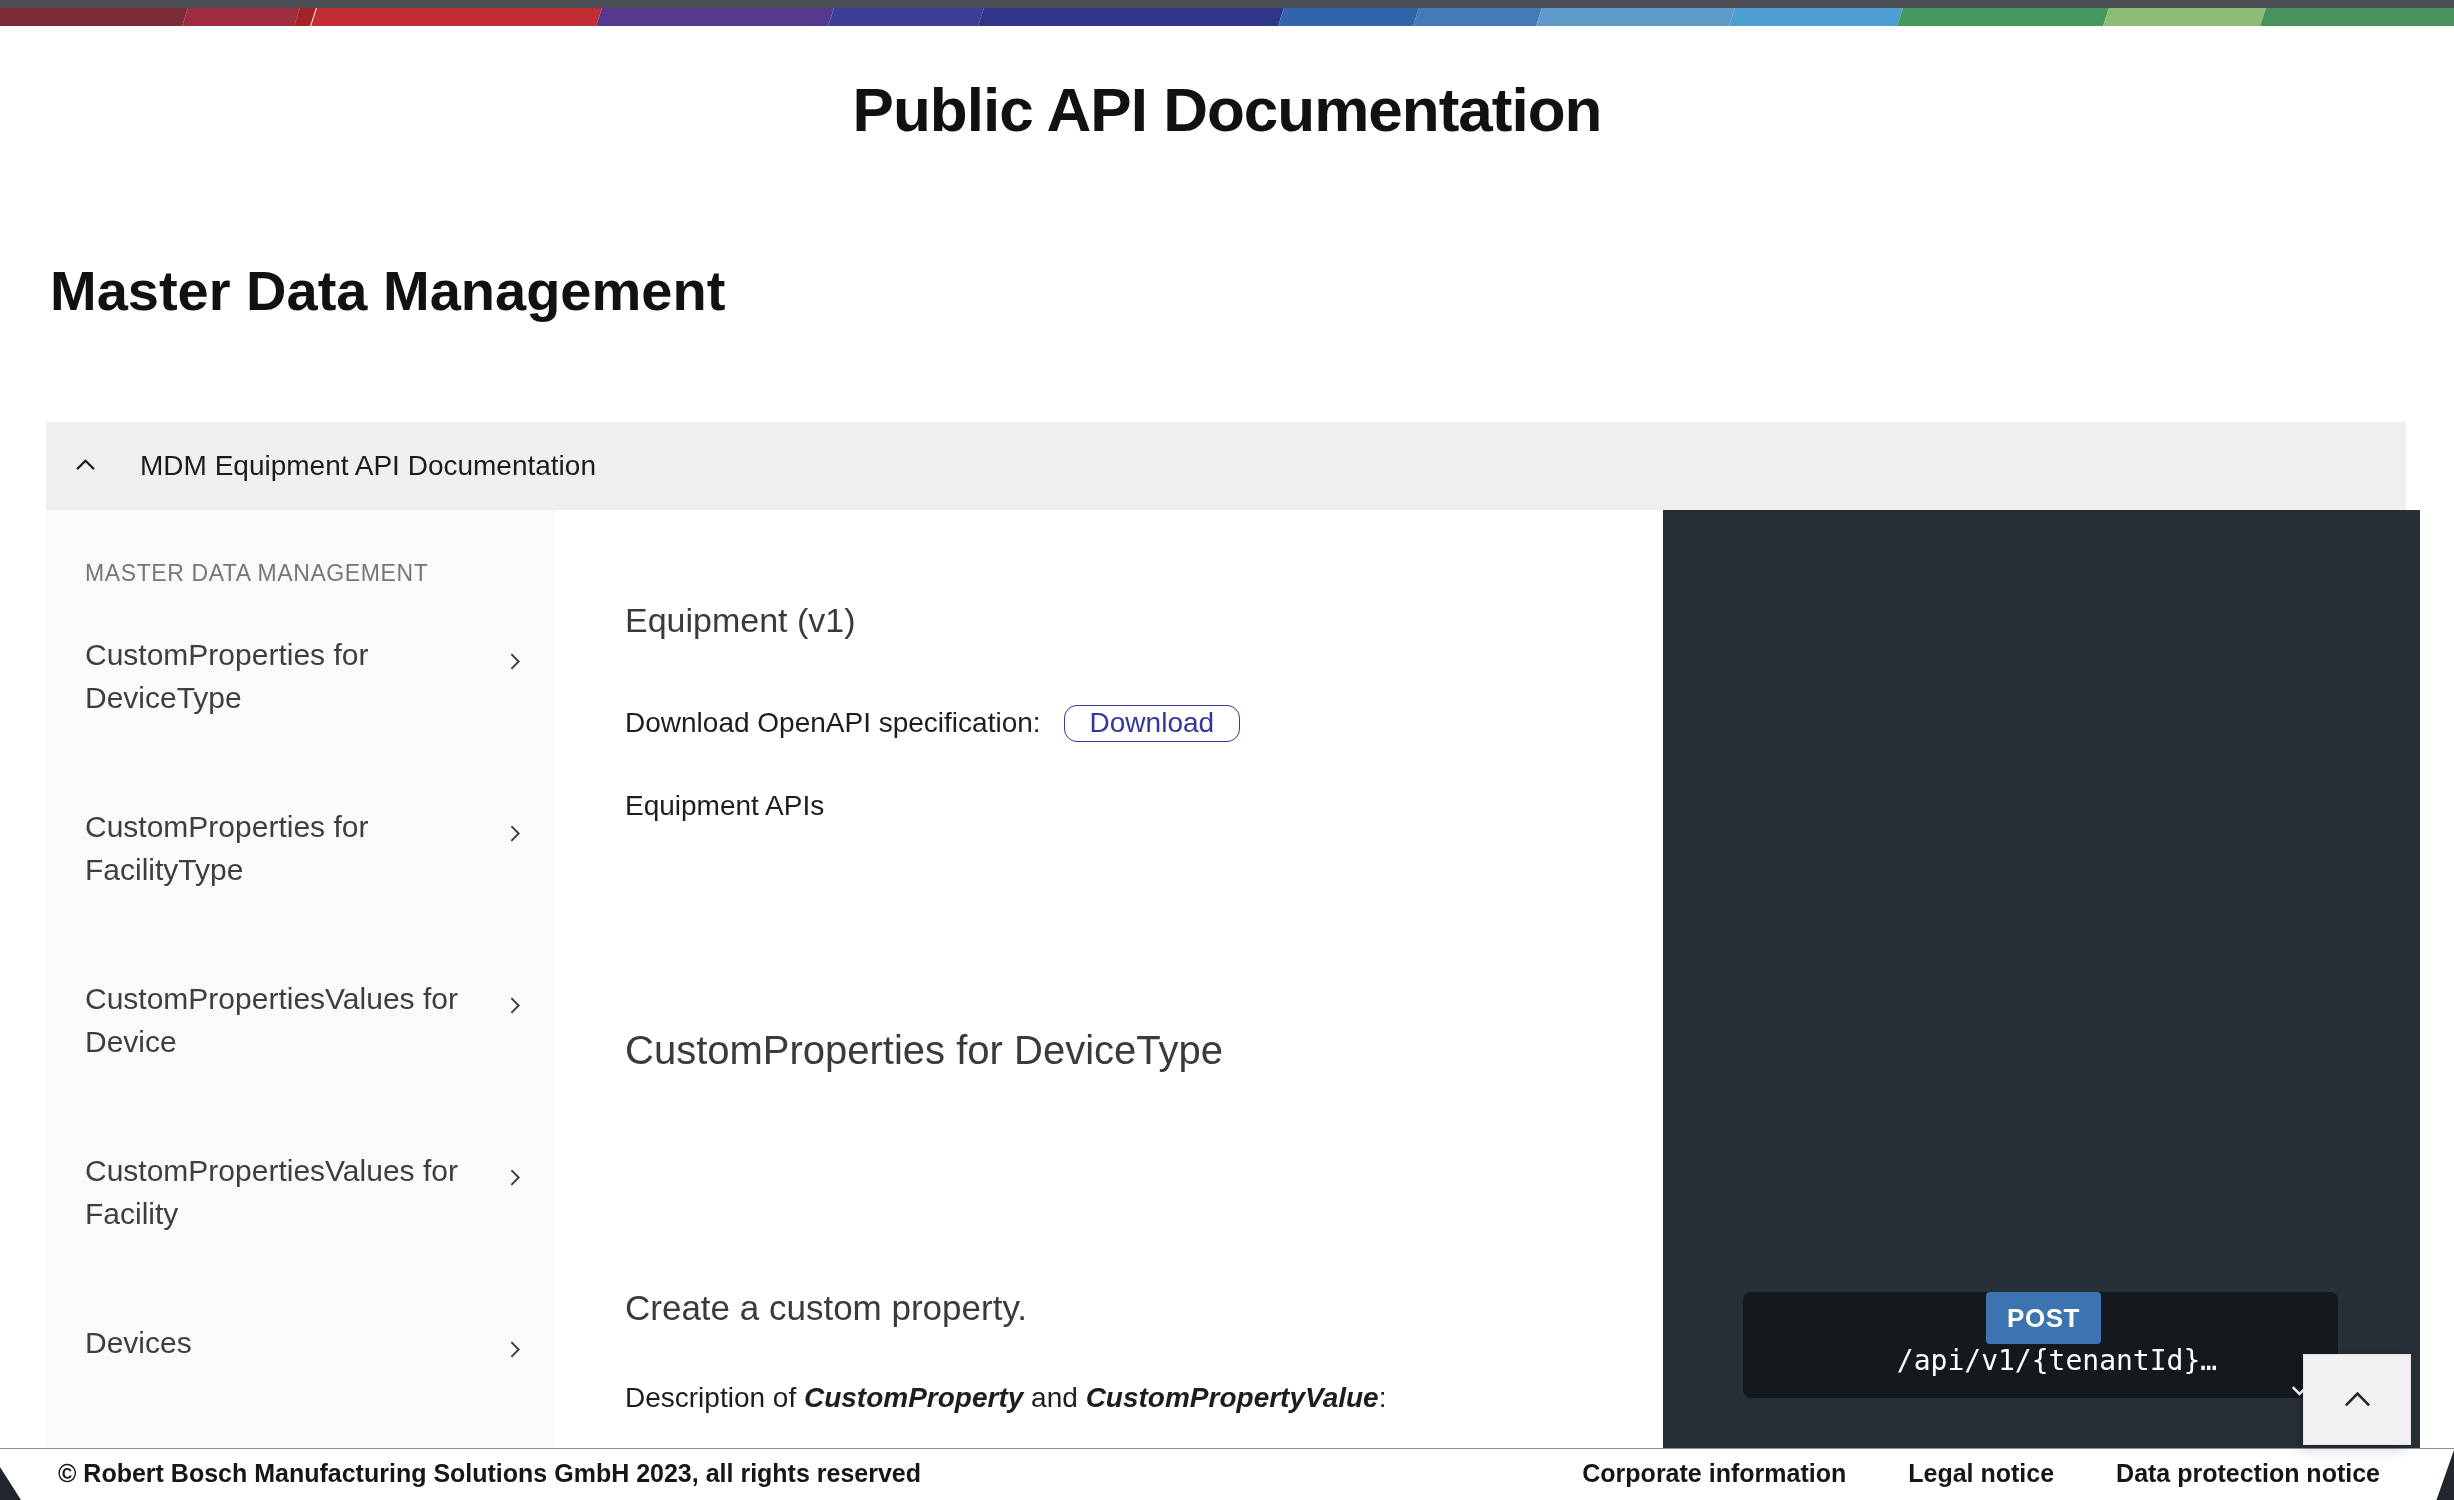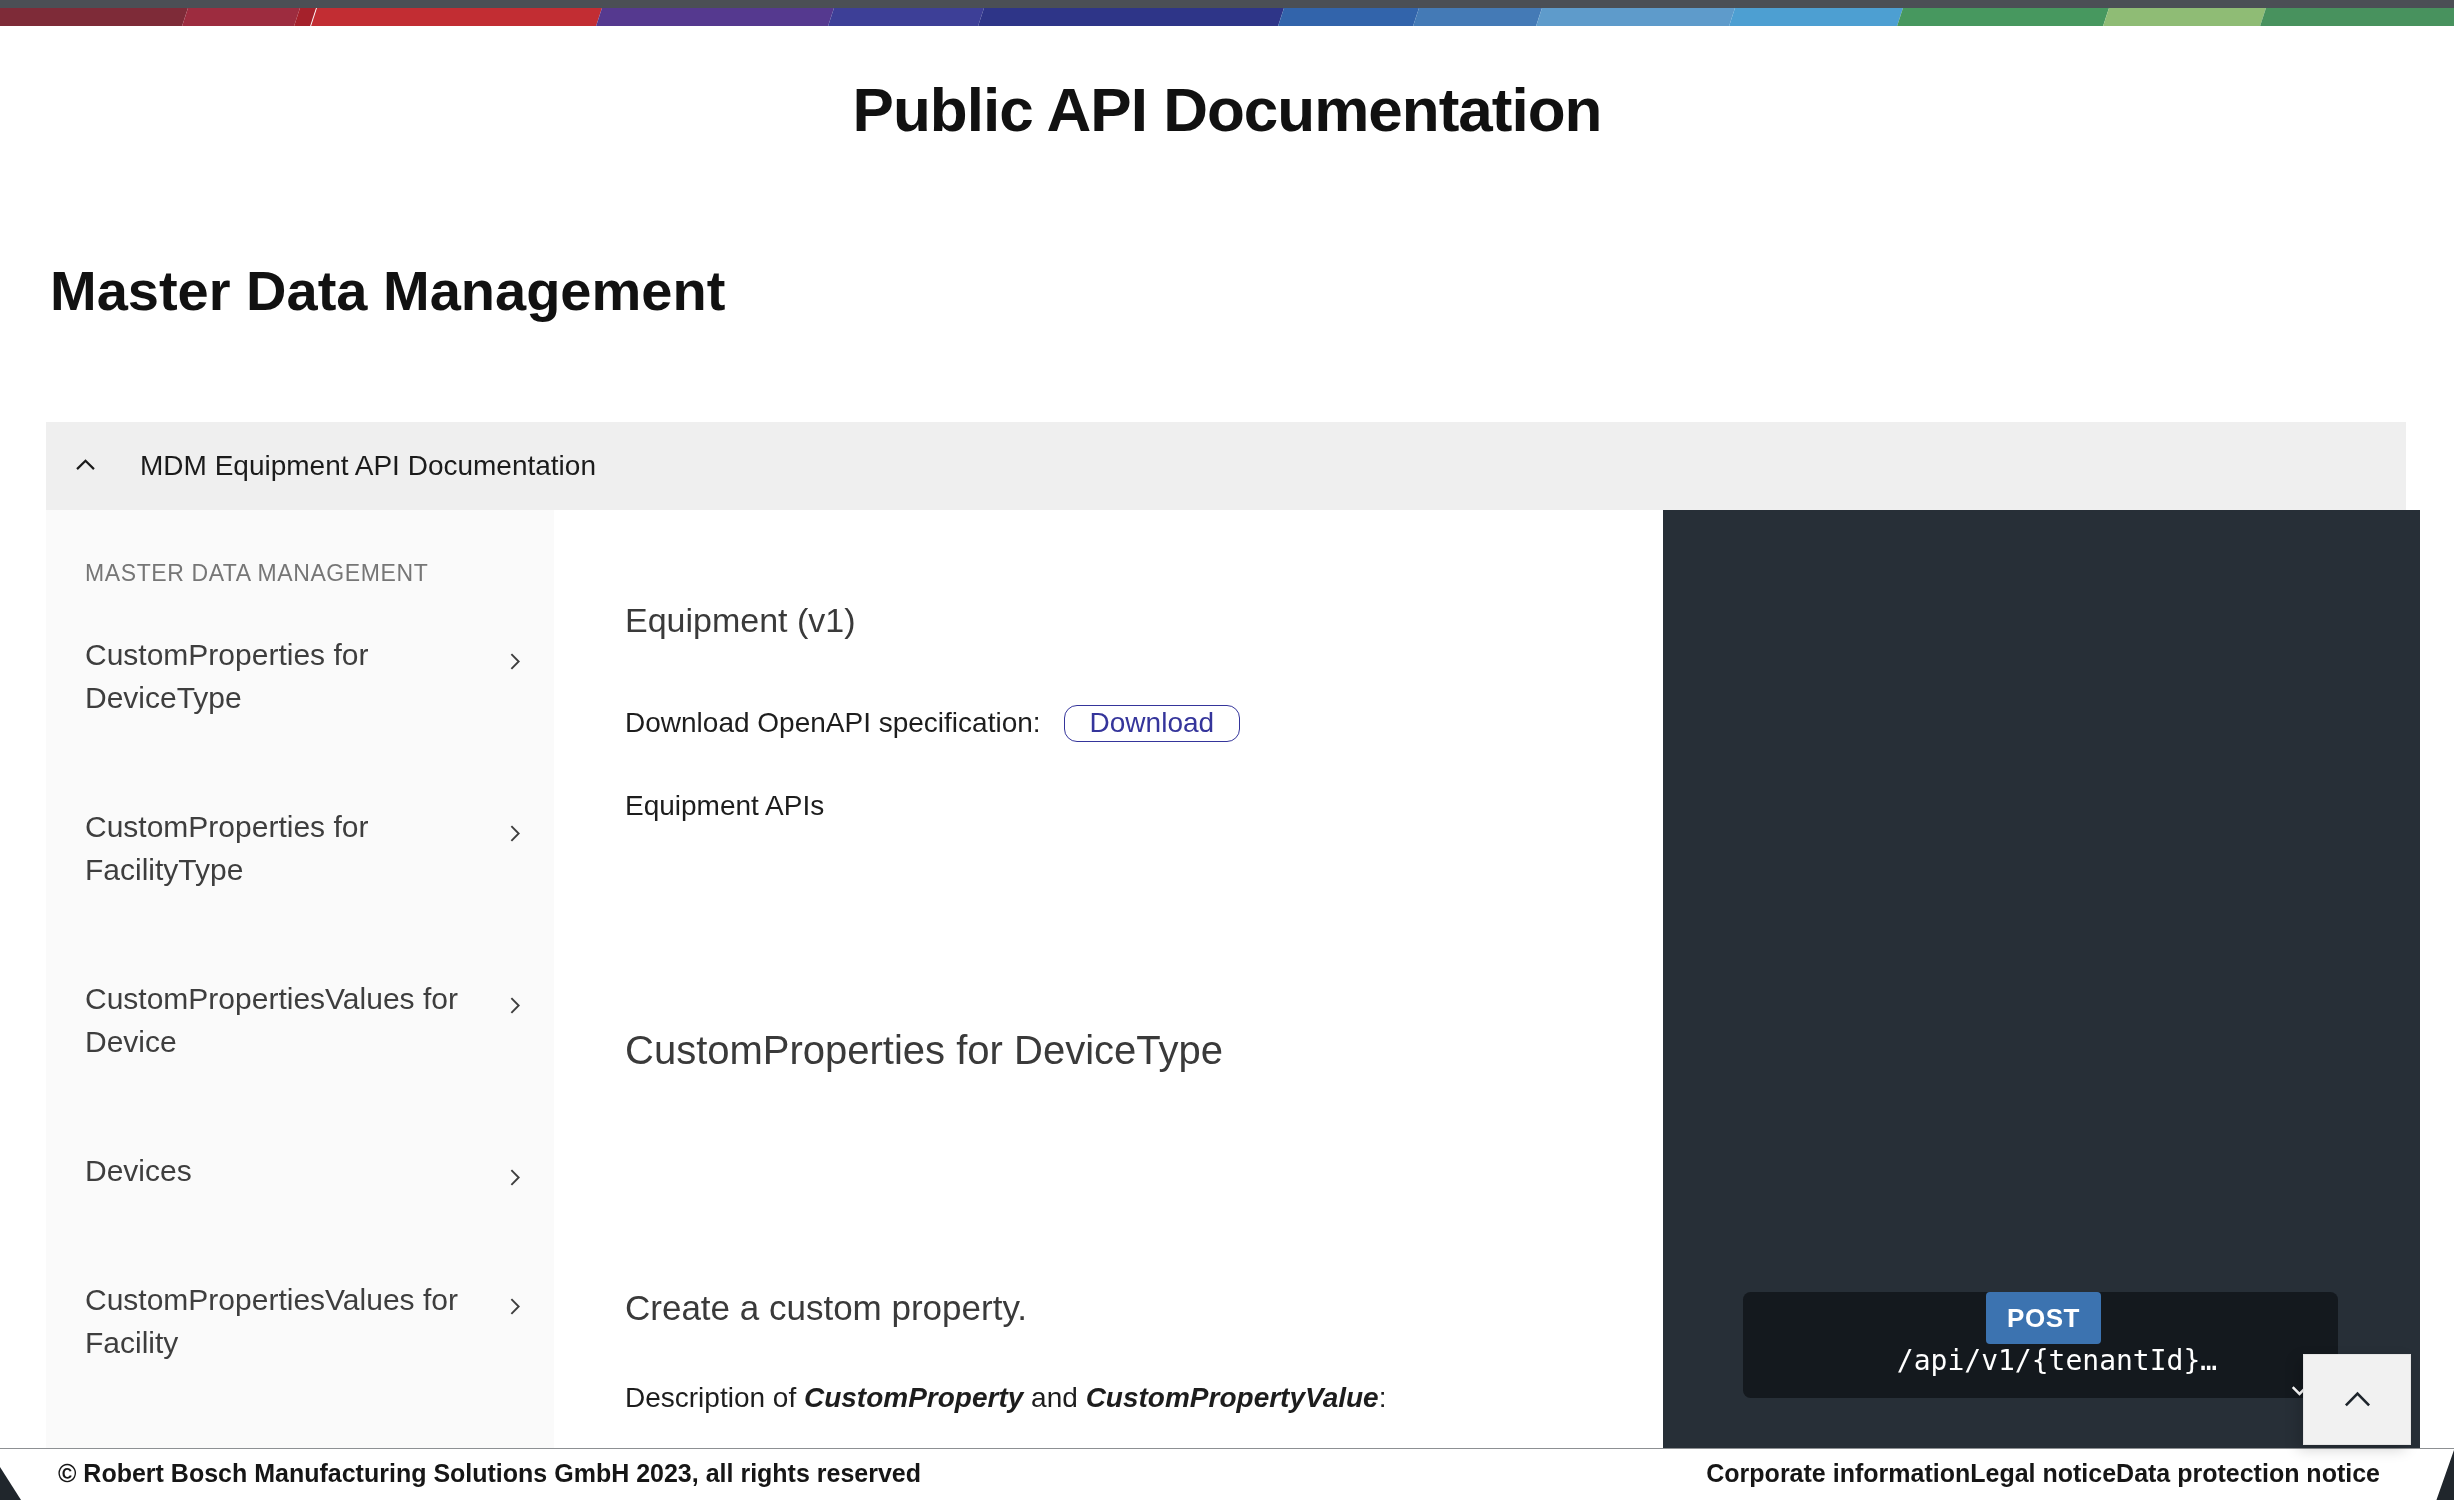--- a/index.html
+++ b/index.html
@@ -57,21 +57,21 @@
   .method-badge { background:var(--post,#3c73b0); color:#fff; font-size:26px; font-weight:600;
     letter-spacing:0.5px; padding:10.6px 21px; border-radius:3.9px; }
   .op-path { margin-left:27px; font-family:"DejaVu Sans Mono", monospace; font-size:28px;
     color:#ffffff; white-space:nowrap; }
   .op-chevron { margin-left:auto; display:flex; align-items:center; }
 
   
   .footer { height:50px; border-top:1.9px solid #8d9093; background:#fff; display:flex;
     align-items:center; justify-content:space-between; padding:0 74px 0 58px;
     font-size:25px; color:#161616; position:relative; z-index:2;font-weight:bold; }
-  .footer-links { display:flex; }
+  .footer-links { display:flex; gap:62px; }
   .footer-links span { cursor:pointer; white-space:nowrap; }
 
   
   .scroll-top { position:absolute; right:43px; bottom:55px; width:106px; height:89px;
     background:#f1f1f1; border:1px solid #e4e4e4; box-shadow:-4.8px 4.8px 13.5px rgba(0,0,0,0.18);
     display:flex; align-items:center; justify-content:center; cursor:pointer; z-index:3; }
 
   
   .corner-left { position:absolute; left:0; bottom:0; width:21px; height:33px;
     background:#20262c; clip-path:polygon(0 0, 100% 100%, 0 100%); z-index:4; }
@@ -134,29 +134,29 @@
       </div>
       <div class="nav-item">
         <span>CustomPropertiesValues for Device</span>
         <span class="chev">
           <svg width="25" height="25" viewBox="0 0 24 24">
               <path d="M9 5l7 7-7 7" fill="none" stroke="#3e3e3e" stroke-width="1.8"></path>
             </svg>
         </span>
       </div>
       <div class="nav-item">
+        <span>CustomPropertiesValues for Facility</span>
+        <span class="chev">
+          <svg width="25" height="25" viewBox="0 0 24 24">
+              <path d="M9 5l7 7-7 7" fill="none" stroke="#3e3e3e" stroke-width="1.8"></path>
+            </svg>
+        </span>
+      </div>
+      <div class="nav-item">
         <span>Devices</span>
-        <span class="chev">
-          <svg width="25" height="25" viewBox="0 0 24 24">
-              <path d="M9 5l7 7-7 7" fill="none" stroke="#3e3e3e" stroke-width="1.8"></path>
-            </svg>
-        </span>
-      </div>
-      <div class="nav-item">
-        <span>CustomPropertiesValues for Facility</span>
         <span class="chev">
           <svg width="25" height="25" viewBox="0 0 24 24">
               <path d="M9 5l7 7-7 7" fill="none" stroke="#3e3e3e" stroke-width="1.8"></path>
             </svg>
         </span>
       </div>
       <div class="nav-item">
         <span>DevicesRelations</span>
         <span class="chev">
           <svg width="25" height="25" viewBox="0 0 24 24">

